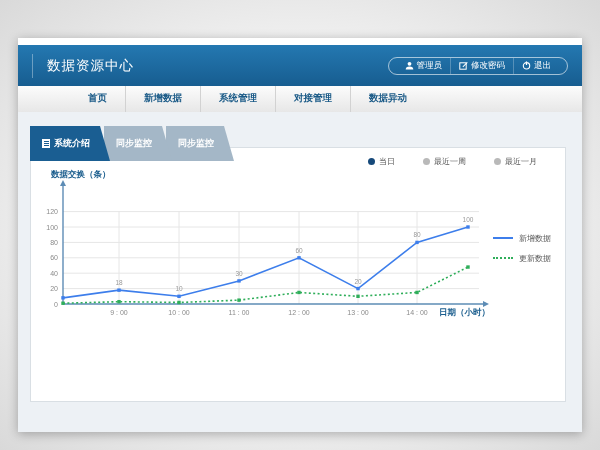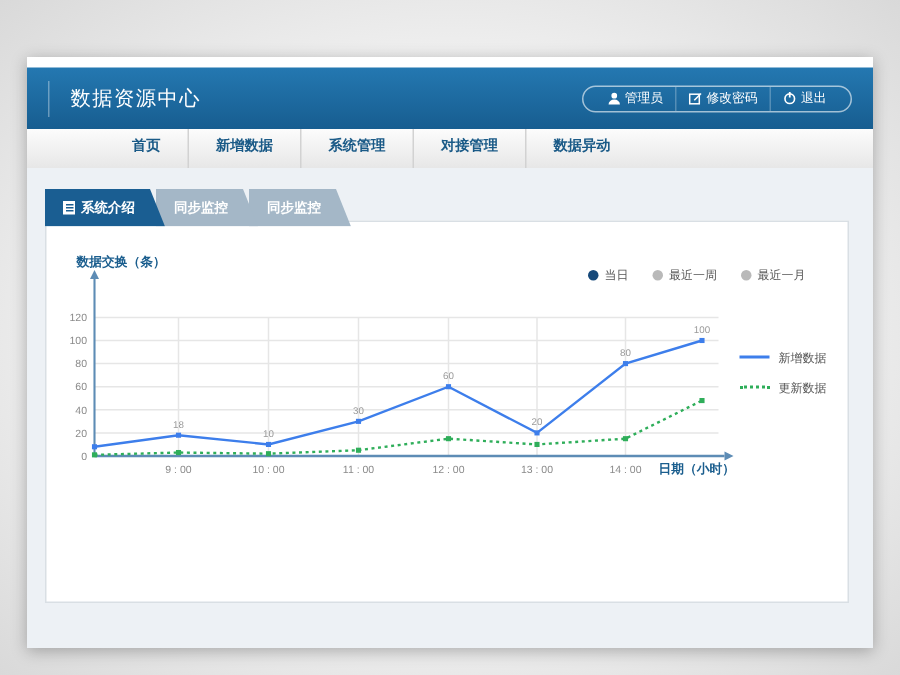--- a/index.html
+++ b/index.html
@@ -25,31 +25,31 @@
   .pill-item svg { display:block; }
   
   .nav { position:absolute; top:48px; left:0; right:0; height:27px;
          background:linear-gradient(#fcfcfc,#e7e7e7); border-bottom:1px solid #c9d2d8;
          display:flex; padding-left:52px; }
   .nav-item { font-size:9.5px; font-weight:bold; color:#1a5a87; line-height:24px; padding:0 18px; cursor:pointer; }
   .nav-item + .nav-item { border-left:1px solid #d2d2d2; }
   
   .content { position:absolute; top:74px; left:0; right:0; bottom:0; background:#edf1f5; }
   .tabs { position:absolute; top:14px; left:12px; display:flex; }
-  .tab { height:25px; line-height:21px; font-size:9px; font-weight:bold; color:#fff; padding:0 20px 0 12px;
+  .tab { height:35px; line-height:21px; font-size:9px; font-weight:bold; color:#fff; padding:0 20px 0 12px;
          clip-path:polygon(0 0,calc(100% - 10px) 0,100% 100%,0 100%); cursor:pointer; display:flex; align-items:center; gap:4px; }
   .tab.active { background:#1a5e92; z-index:3; position:relative; }
   .tab.inactive { background:#a4b7c7; margin-left:-6px; position:relative; }
   .tab.inactive.t2 { z-index:2; } .tab.inactive.t3 { z-index:1; }
   .tab-doc-icon { width:8px; height:9px; background:#fff; position:relative; flex:0 0 auto; }
   .tab-doc-icon:before { content:""; position:absolute; left:1.5px; top:2px; width:5px; height:1px;
                          background:#1a5e92; box-shadow:0 2px 0 #1a5e92, 0 4px 0 #1a5e92; }
   .panel { position:absolute; top:35px; left:12px; right:16px; bottom:30px; background:#fff; border:1px solid #d9dfe4; }
   
-  .radios { position:absolute; top:8px; right:28px; display:flex; gap:16px; align-items:flex-end;margin-top:22px; }
+  .radios { position:absolute; top:8px; right:28px; display:flex; gap:28px; align-items:flex-end; }
   .radio { display:flex; align-items:center; gap:4px; font-size:8px; color:#555; cursor:pointer; }
   .radio-dot { width:7px; height:7px; border-radius:50%; background:#b9b9b9; }
   .radio.selected .radio-dot { background:#16497a; }
   .ylabel { position:absolute; top:21px; left:20px; font-size:8.5px; font-weight:bold; color:#1b5e8e; }
   .xlabel { position:absolute; top:159px; left:408px; font-size:8.5px; font-weight:bold; color:#1b5e8e; }
   .chart-svg { position:absolute; left:0; top:0; }
   .right-legend { position:absolute; top:84px; left:462px; }
   .rl-row { display:flex; align-items:center; gap:6px; height:12px; margin-bottom:8px; cursor:pointer;justify-content:center; }
   .rl-sample { width:20px; border-top-width:2px; border-top-style:solid; }
   .rl-sample.dotted { border-top-style:dotted; }

